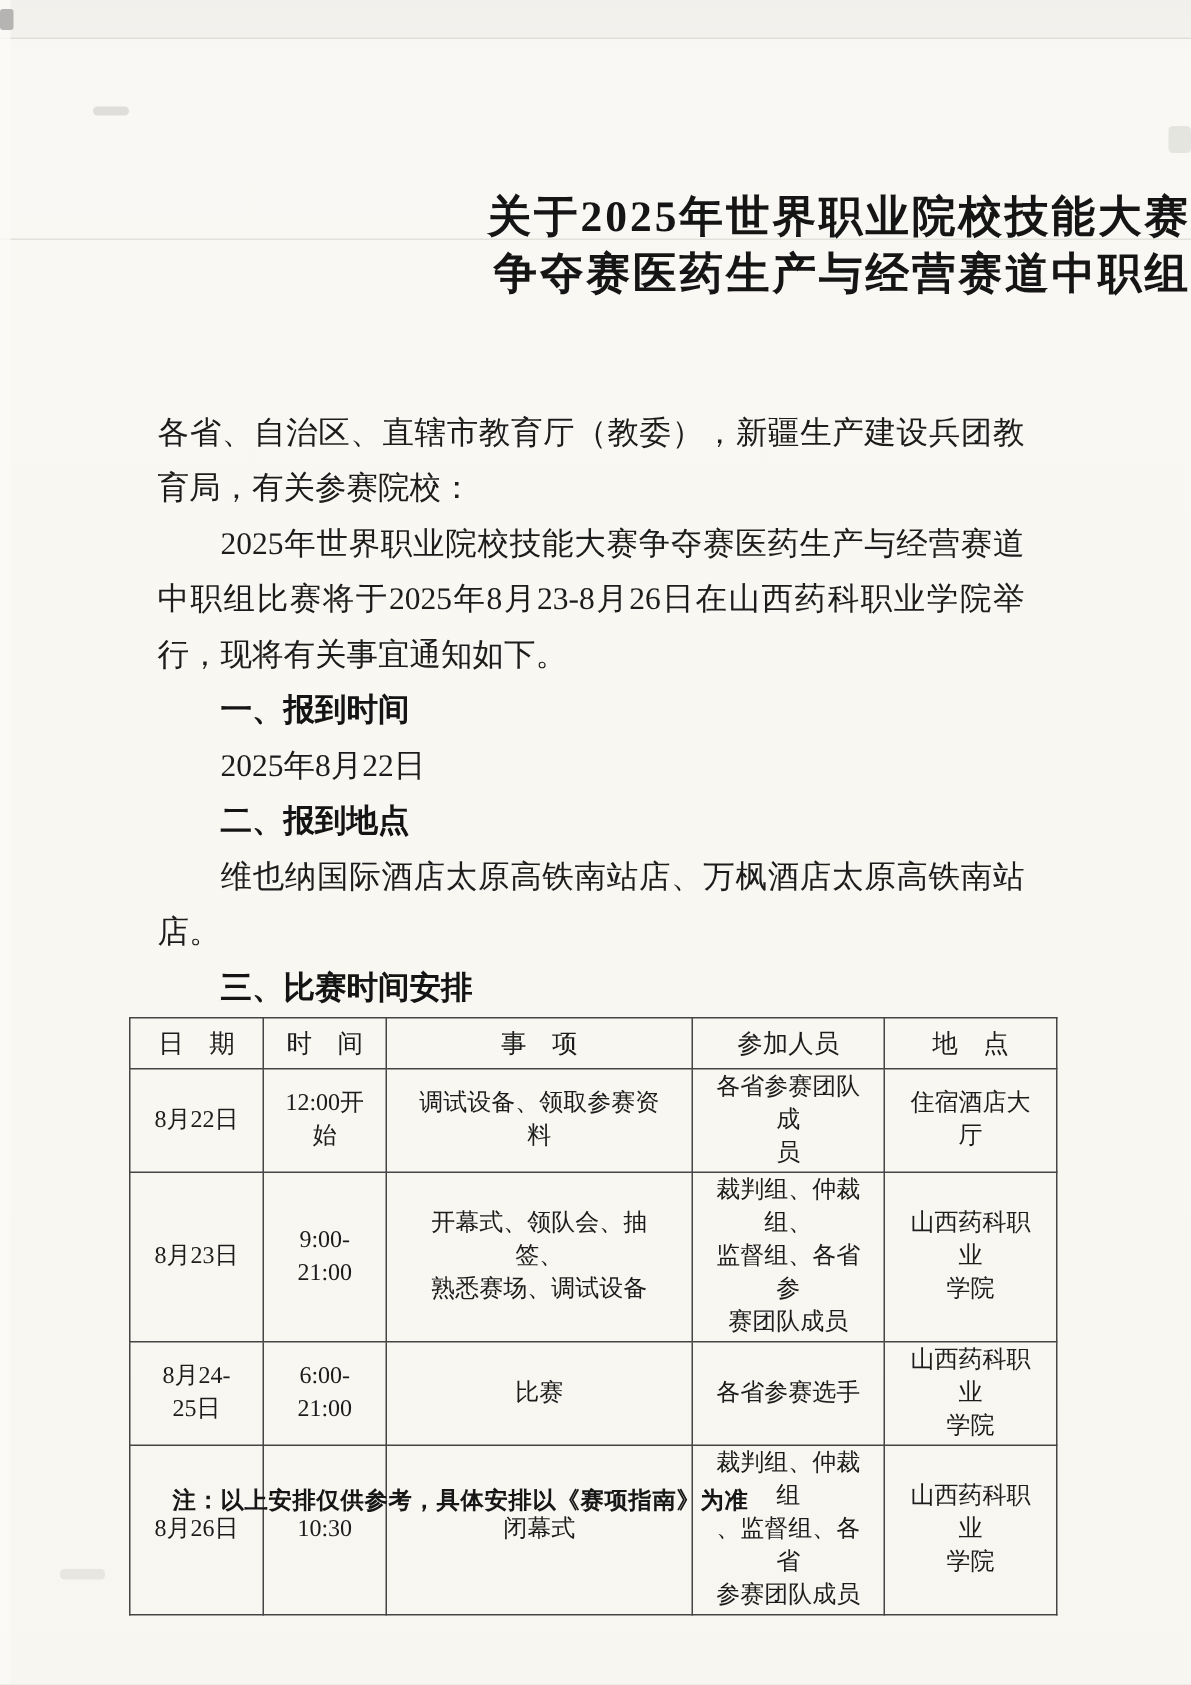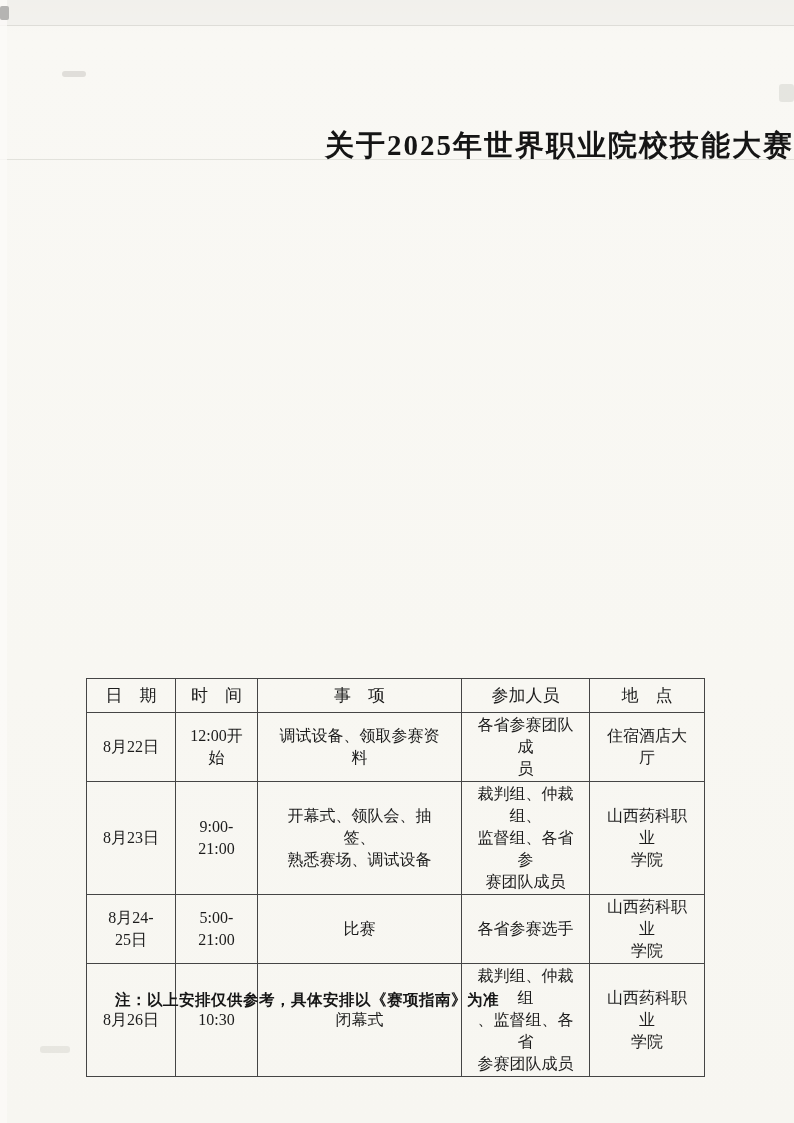--- a/index.html
+++ b/index.html
@@ -82,22 +82,32 @@
   <div class="a-line1"></div>
   <div class="a-line2"></div>
   <div class="a-leftband"></div>
   <div class="a-corner"></div>
   <div class="a-dash1"></div>
   <div class="a-right"></div>
   <div class="a-dash2"></div>
 
   <div class="title">
     <div>关于2025年世界职业院校技能大赛</div>
+    <div>争夺赛医药生产与经营赛道中职组</div>
   </div>
 
+  <div class="body-text">
+    <p>各省、自治区、直辖市教育厅（教委），新疆生产建设兵团教育局，有关参赛院校：</p>
+    <p class="indent">2025年世界职业院校技能大赛争夺赛医药生产与经营赛道中职组比赛将于2025年8月23-8月26日在山西药科职业学院举行，现将有关事宜通知如下。</p>
+    <h2>一、报到时间</h2>
+    <p class="indent">2025年8月22日</p>
+    <h2>二、报到地点</h2>
+    <p class="indent">维也纳国际酒店太原高铁南站店、万枫酒店太原高铁南站店。</p>
+    <h2>三、比赛时间安排</h2>
+  </div>
 
   <table class="schedule">
     <colgroup>
       <col style="width:89px">
         <col style="width:82px">
         <col style="width:204px">
         <col style="width:128px">
         <col style="width:115px">
     </colgroup>
     <thead>
@@ -124,21 +134,21 @@
         <td class="spread">开幕式、领队会、抽签、
 熟悉赛场、调试设备</td>
         <td>裁判组、仲裁组、
 监督组、各省参
 赛团队成员</td>
         <td>山西药科职业
 学院</td>
       </tr>
       <tr class="rh-3">
         <td>8月24-25日</td>
-        <td>5:00-21:00</td>
+        <td>6:00-21:00</td>
         <td>比赛</td>
         <td>各省参赛选手</td>
         <td>山西药科职业
 学院</td>
       </tr>
       <tr class="rh-4">
         <td>8月26日</td>
         <td>10:30</td>
         <td>闭幕式</td>
         <td>裁判组、仲裁组

